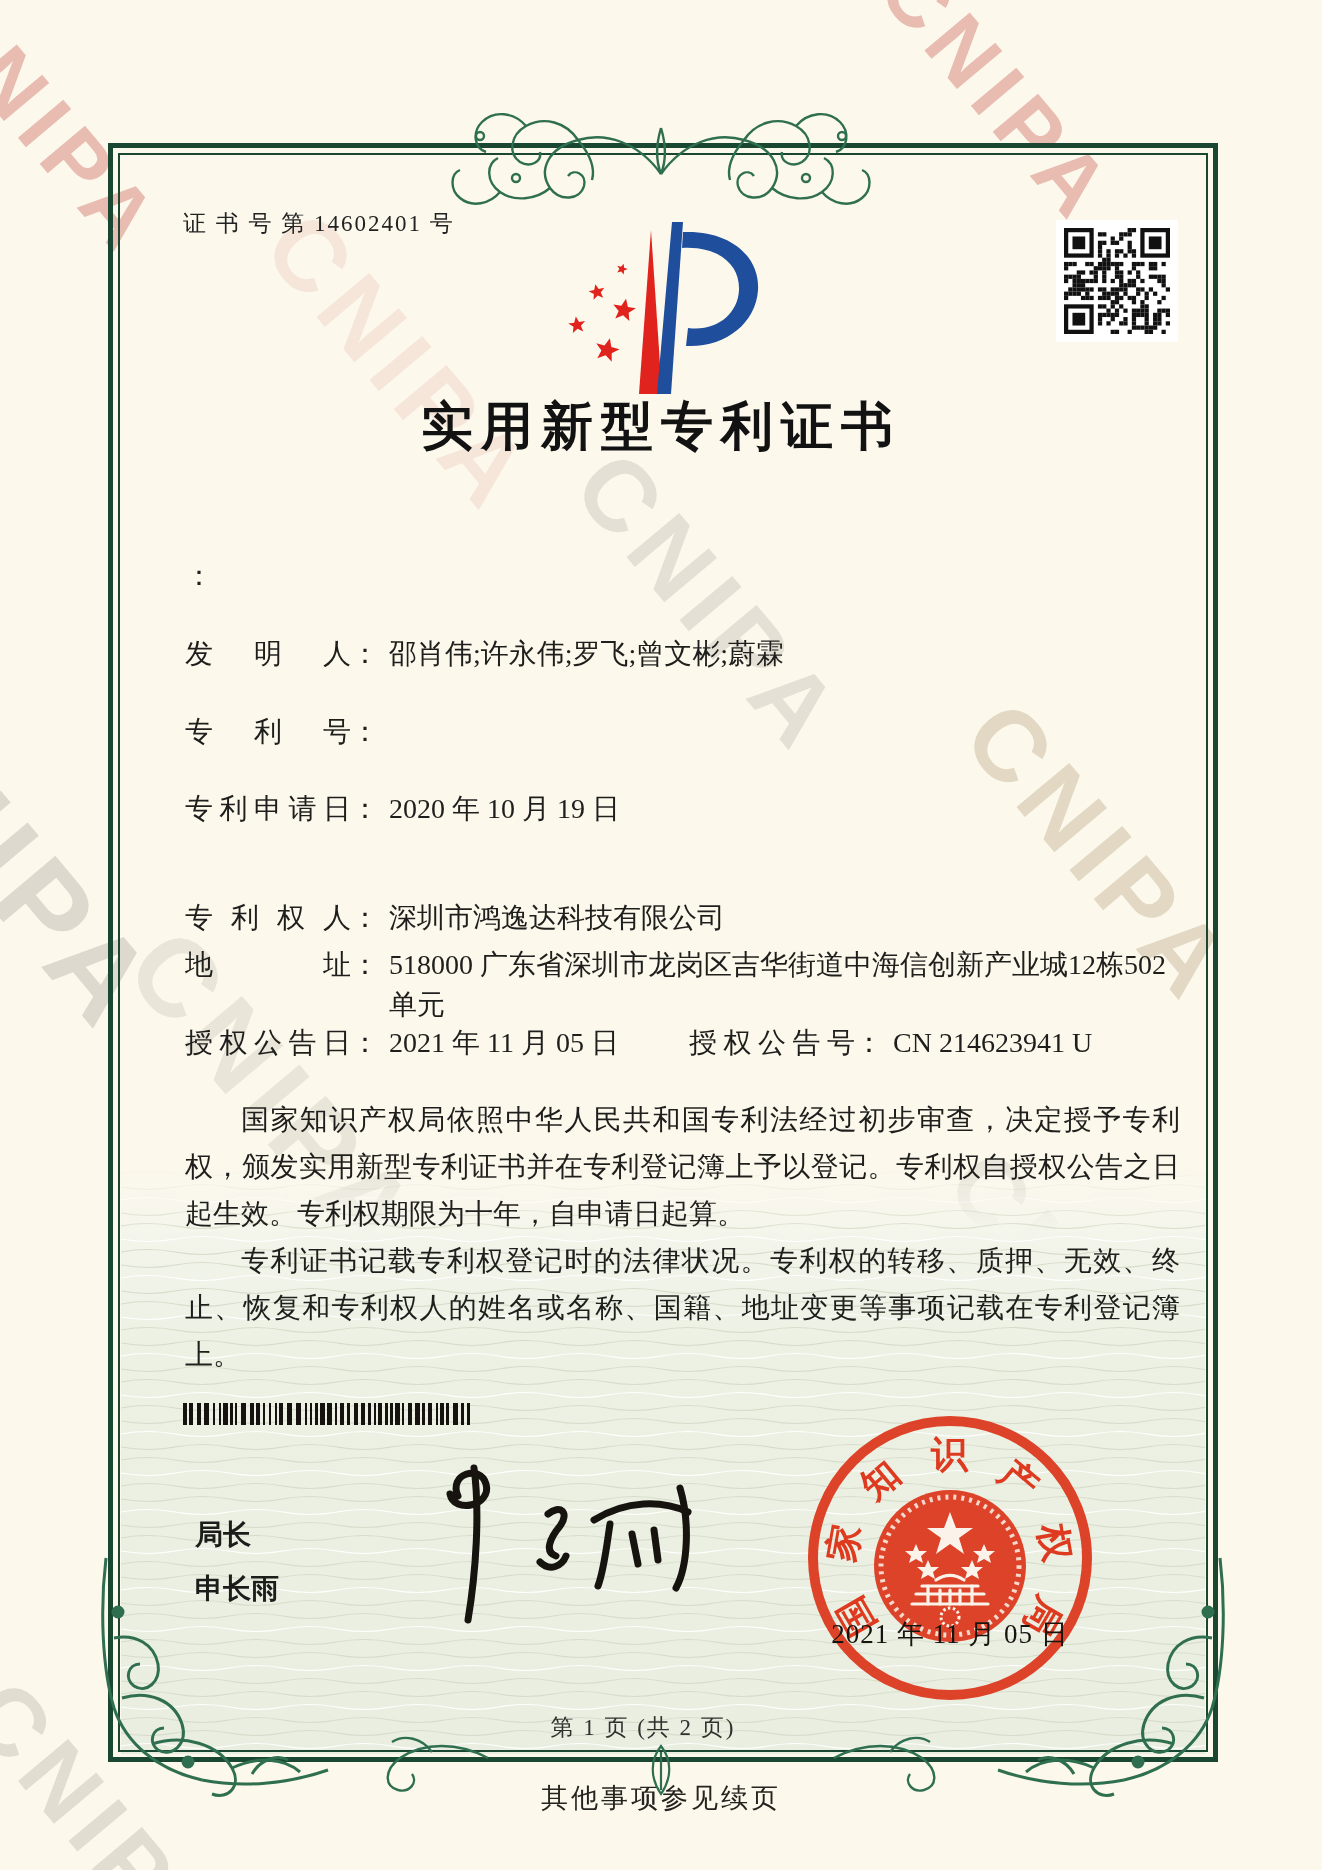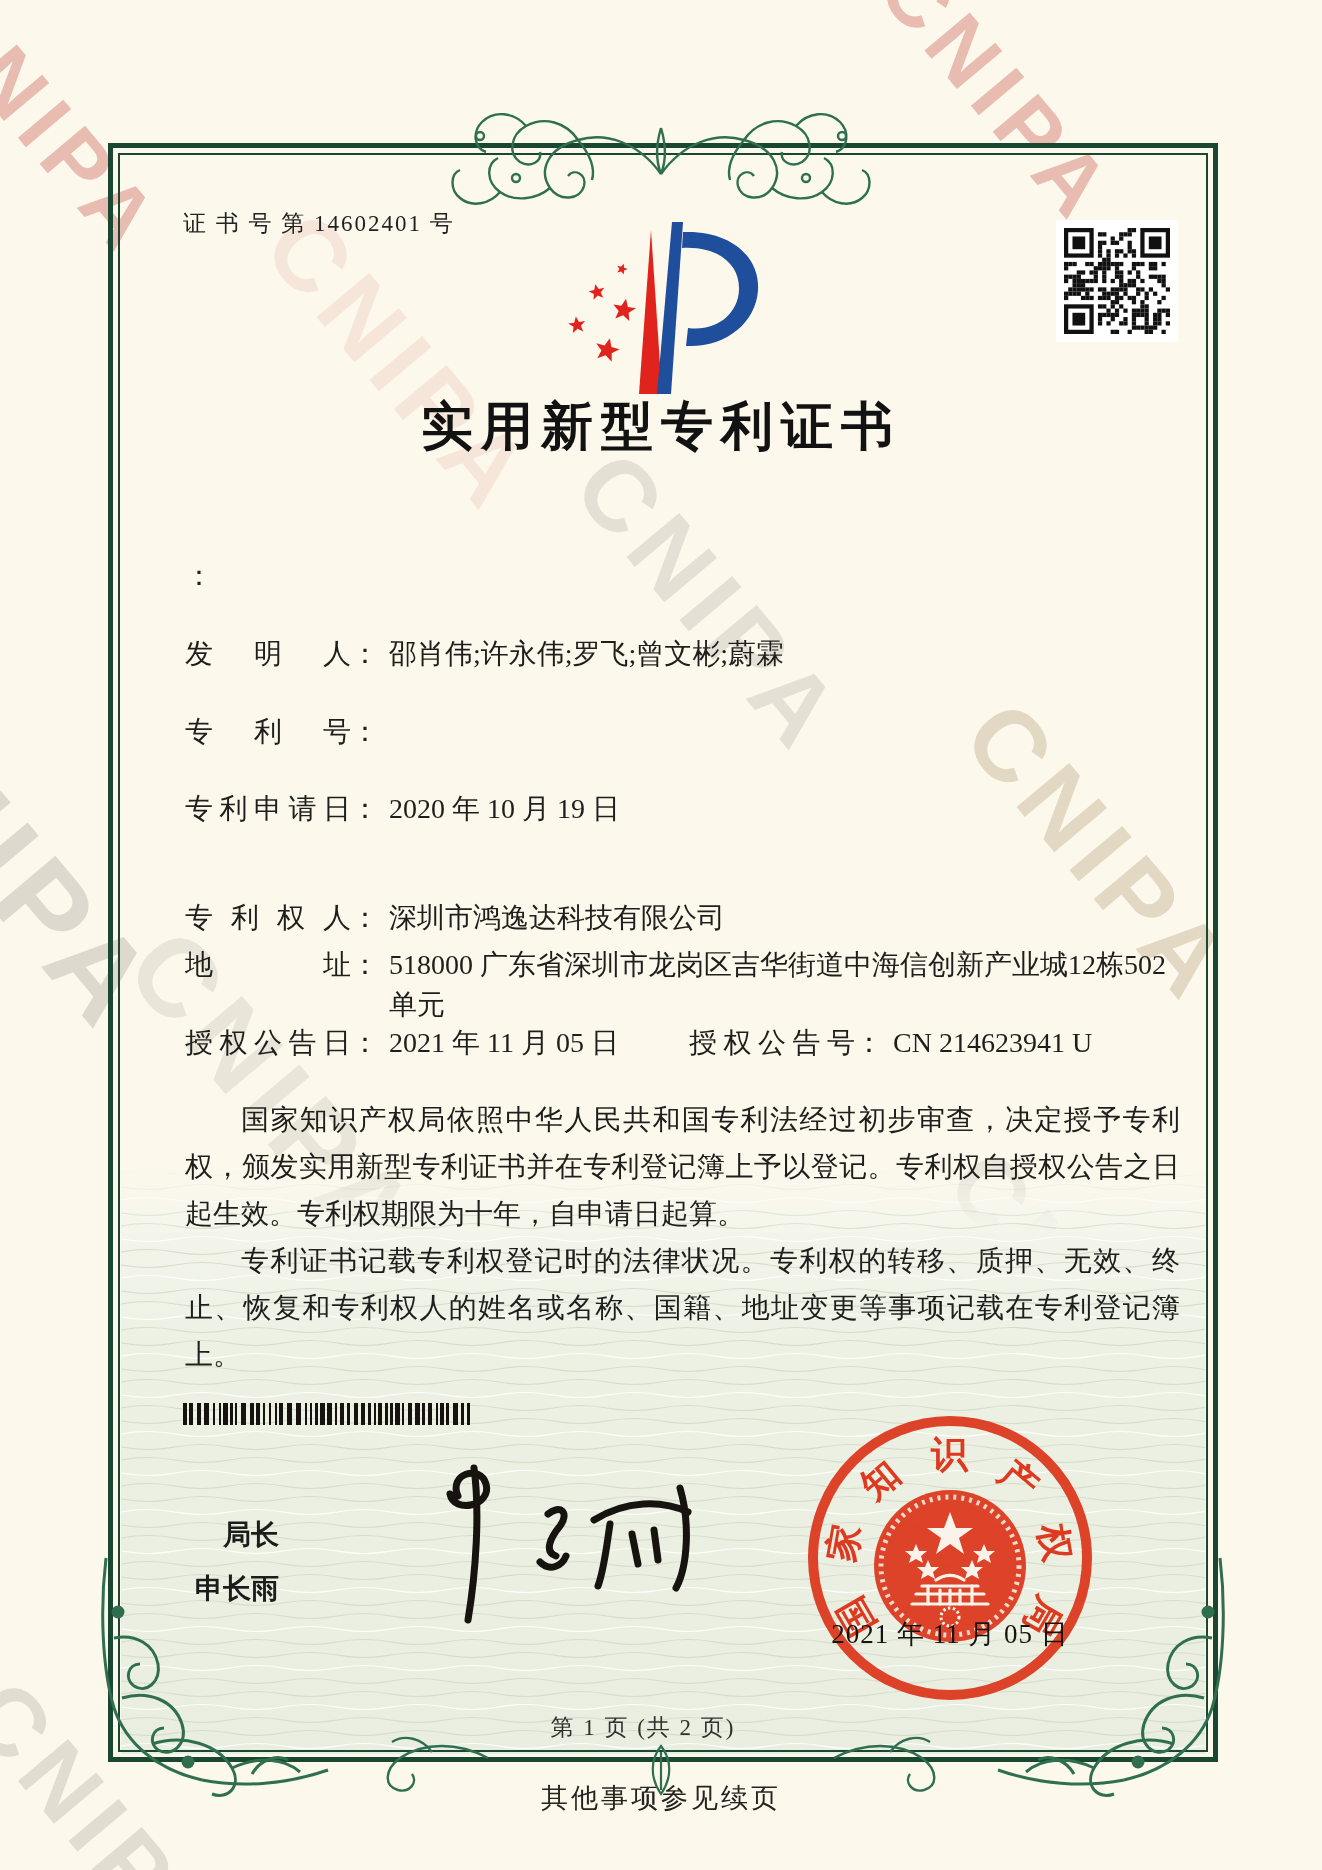--- a/index.html
+++ b/index.html
@@ -71,21 +71,21 @@
   .body-text p{margin:0;text-indent:2em;}
   
   .barcode{
     position:absolute;left:183px;top:1403px;width:296px;height:22px;z-index:5;
     display:flex;align-items:stretch;
   }
   .barcode i{display:block;background:#15120f;}
   
   .director-title{
     position:absolute;left:195px;top:1516px;font-size:28px;font-weight:700;
-    font-family:"Liberation Sans","DejaVu Sans",sans-serif;color:#1c1c1a;z-index:5;margin-left:28px;
+    font-family:"Liberation Sans","DejaVu Sans",sans-serif;color:#1c1c1a;z-index:5;
   }
   .director-name{
     position:absolute;left:195px;top:1570px;font-size:28px;font-weight:700;
     font-family:Liberation Serif, serif;color:#1c1c1a;z-index:5;
   }
   .signature{position:absolute;left:388px;top:1462px;z-index:6;}
   
   .seal{position:absolute;left:800px;top:1408px;width:300px;height:300px;z-index:6;opacity:.95;}
   .seal-ring-text span{
     position:absolute;font-size:37px;font-weight:700;color:#dd3a20;

